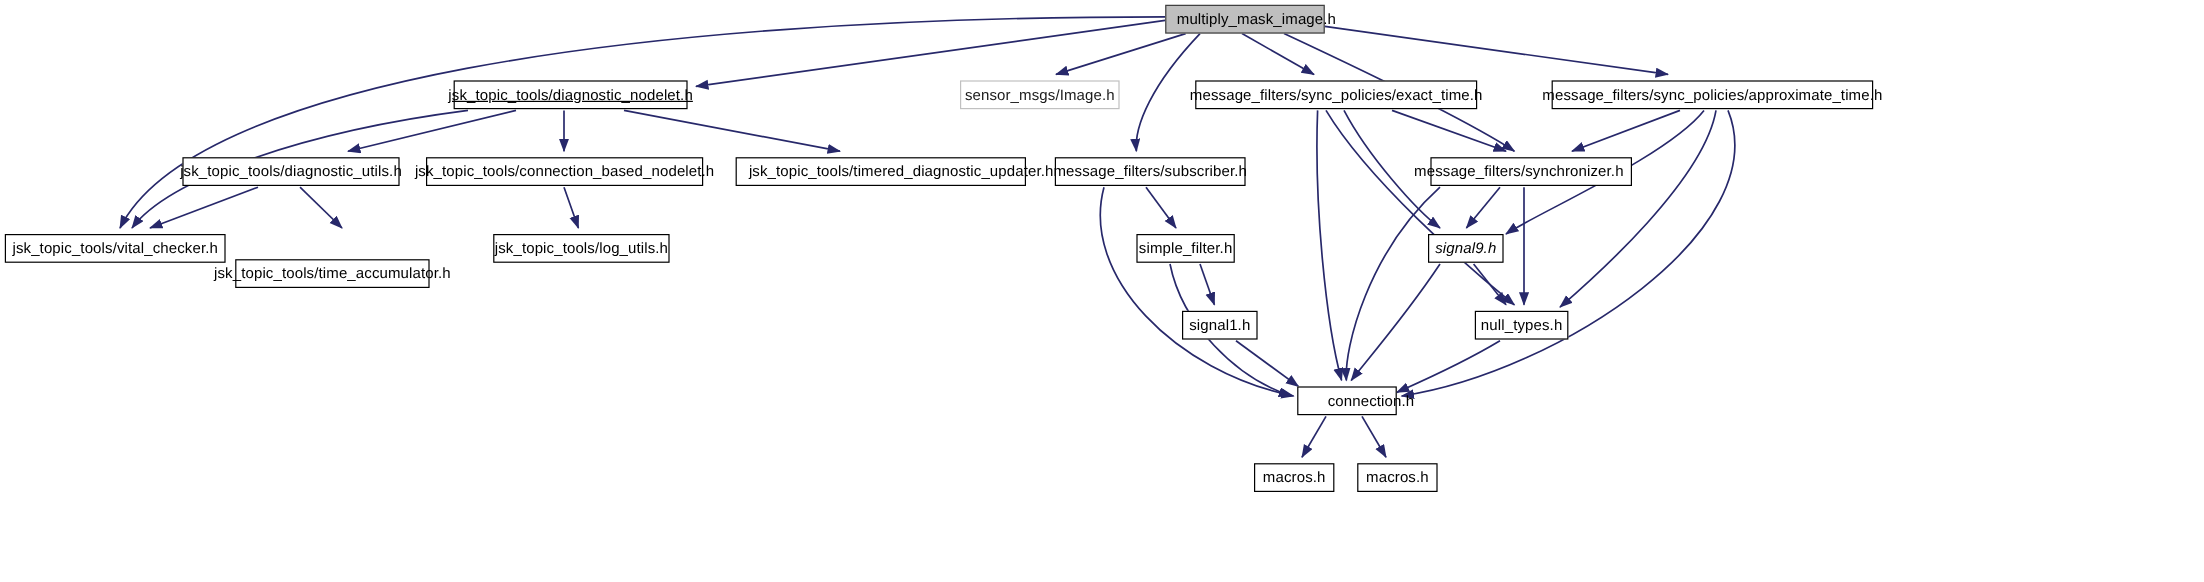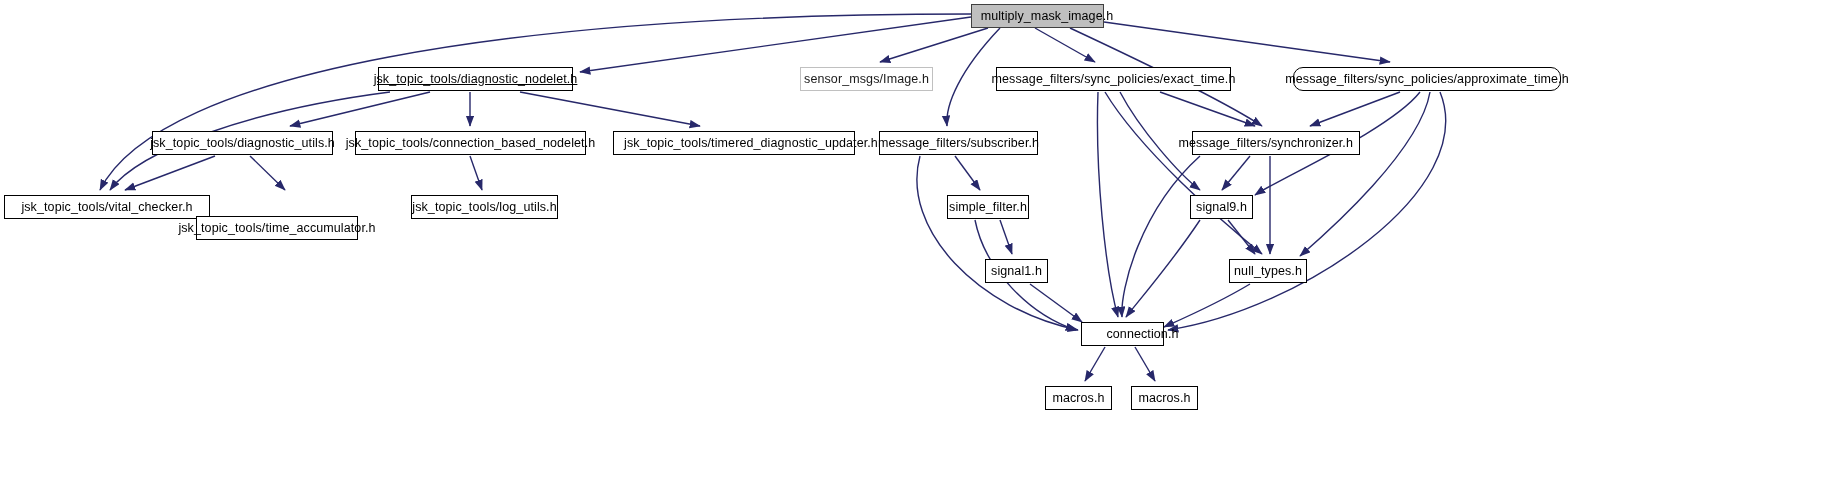--- a/index.html
+++ b/index.html
@@ -108,51 +108,51 @@
       </div>
       <div class="gnode" style="left: 378px; top: 67px; width: 195px; text-decoration: underline;">
         <span class="gnode-label">jsk_topic_tools/diagnostic_nodelet.h</span>
       </div>
       <div class="gnode ghost" style="left: 800px; top: 67px; width: 133px;">
         <span class="gnode-label">sensor_msgs/Image.h</span>
       </div>
       <div class="gnode" style="left: 996px; top: 67px; width: 235px;">
         <span class="gnode-label">message_filters/sync_policies/exact_time.h</span>
       </div>
-      <div class="gnode" style="left: 1293px; top: 67px; width: 268px; border-radius: 10px;">
+      <div class="gnode" style="left: 1293px; top: 67px; width: 268px;">
         <span class="gnode-label">message_filters/sync_policies/approximate_time.h</span>
       </div>
       <div class="gnode" style="left: 152px; top: 131px; width: 181px;">
         <span class="gnode-label">jsk_topic_tools/diagnostic_utils.h</span>
       </div>
       <div class="gnode" style="left: 355px; top: 131px; width: 231px;">
         <span class="gnode-label">jsk_topic_tools/connection_based_nodelet.h</span>
       </div>
       <div class="gnode" style="left: 613px; top: 131px; width: 242px; padding-left: 34px;">
         <span class="gnode-label">jsk_topic_tools/timered_diagnostic_updater.h</span>
       </div>
       <div class="gnode" style="left: 879px; top: 131px; width: 159px;">
         <span class="gnode-label">message_filters/subscriber.h</span>
       </div>
       <div class="gnode" style="left: 1192px; top: 131px; width: 168px; justify-content: flex-end;">
         <span class="gnode-label">message_filters/synchronizer.h</span>
       </div>
-      <div class="gnode" style="left: 4px; top: 195px; width: 206px;">
+      <div class="gnode" style="left: 4px; top: 195px; width: 184px;">
         <span class="gnode-label">jsk_topic_tools/vital_checker.h</span>
       </div>
       <div class="gnode" style="left: 196px; top: 195px; width: 162px; margin-top: 21px;">
         <span class="gnode-label">jsk_topic_tools/time_accumulator.h</span>
       </div>
       <div class="gnode" style="left: 411px; top: 195px; width: 147px;">
         <span class="gnode-label">jsk_topic_tools/log_utils.h</span>
       </div>
       <div class="gnode" style="left: 947px; top: 195px; width: 82px;">
         <span class="gnode-label">simple_filter.h</span>
       </div>
-      <div class="gnode" style="left: 1190px; top: 195px; width: 63px;">
+      <div class="gnode" style="left: 1190px; top: 195px; width: 63px; font-style: italic;">
         <span class="gnode-label">signal9.h</span>
       </div>
       <div class="gnode" style="left: 985px; top: 259px; width: 63px;">
         <span class="gnode-label">signal1.h</span>
       </div>
       <div class="gnode" style="left: 1229px; top: 259px; width: 78px; text-align: right;">
         <span class="gnode-label">null_types.h</span>
       </div>
       <div class="gnode" style="left: 1081px; top: 322px; width: 83px; padding-left: 40px;">
         <span class="gnode-label">connection.h</span>

